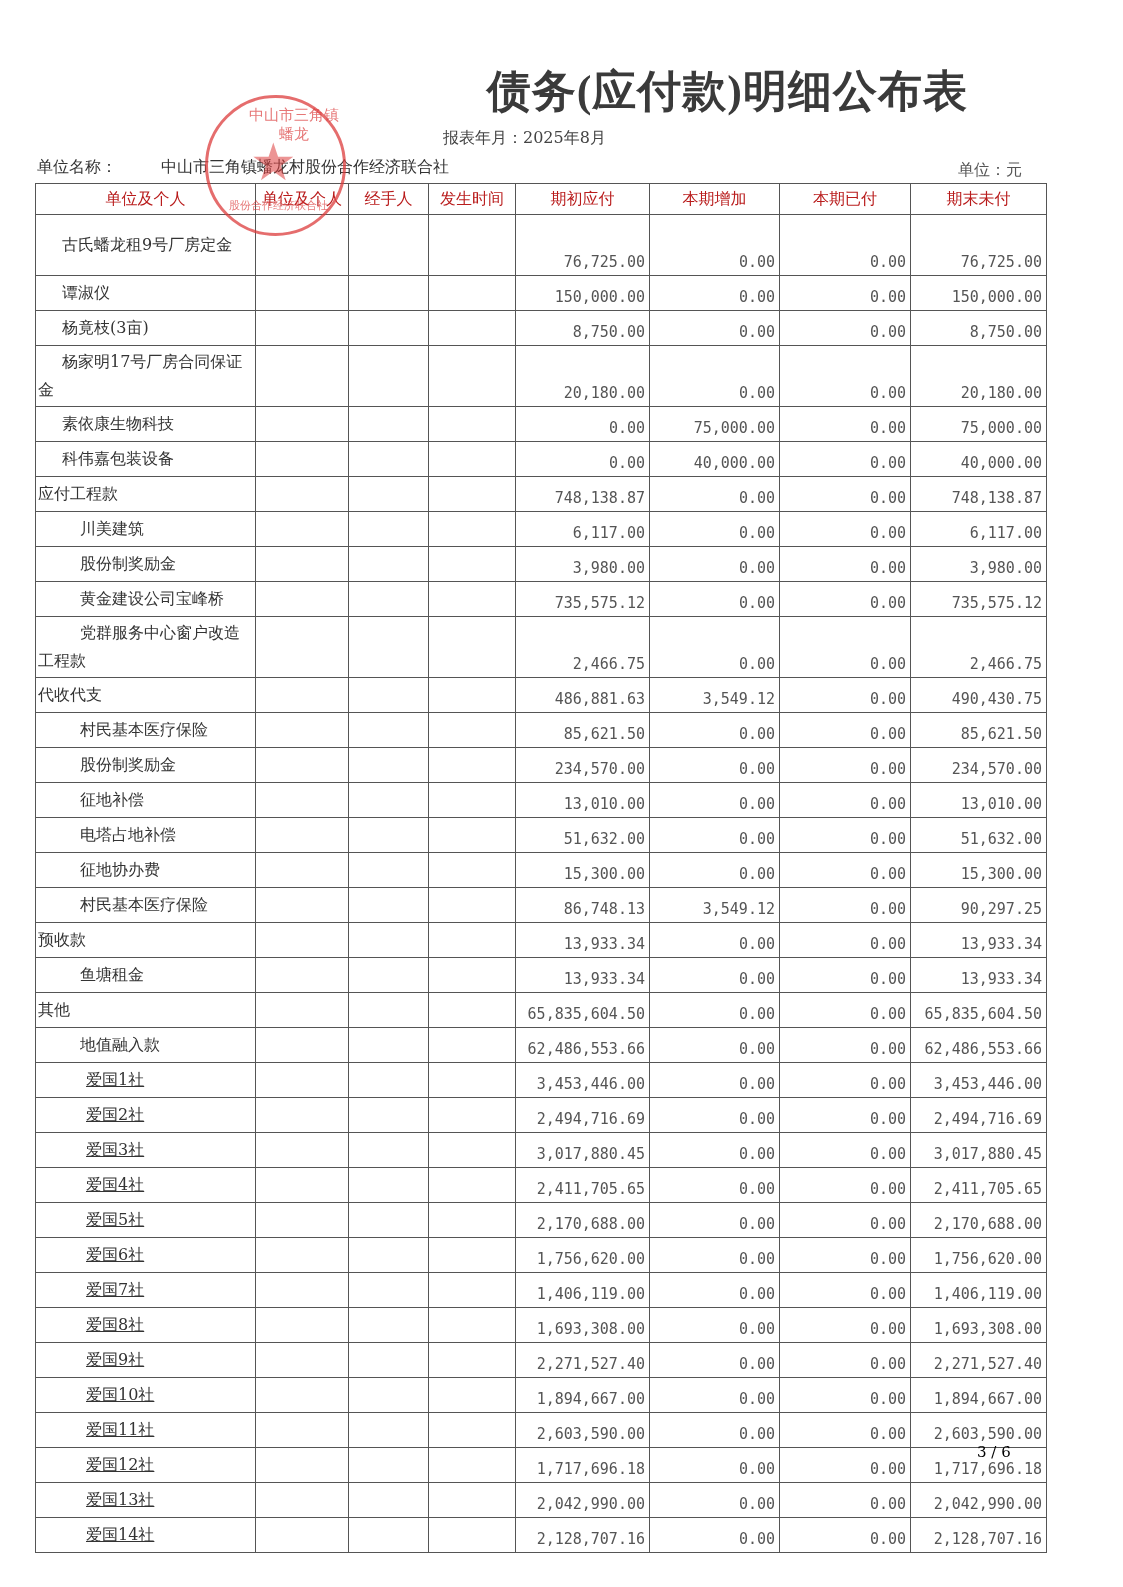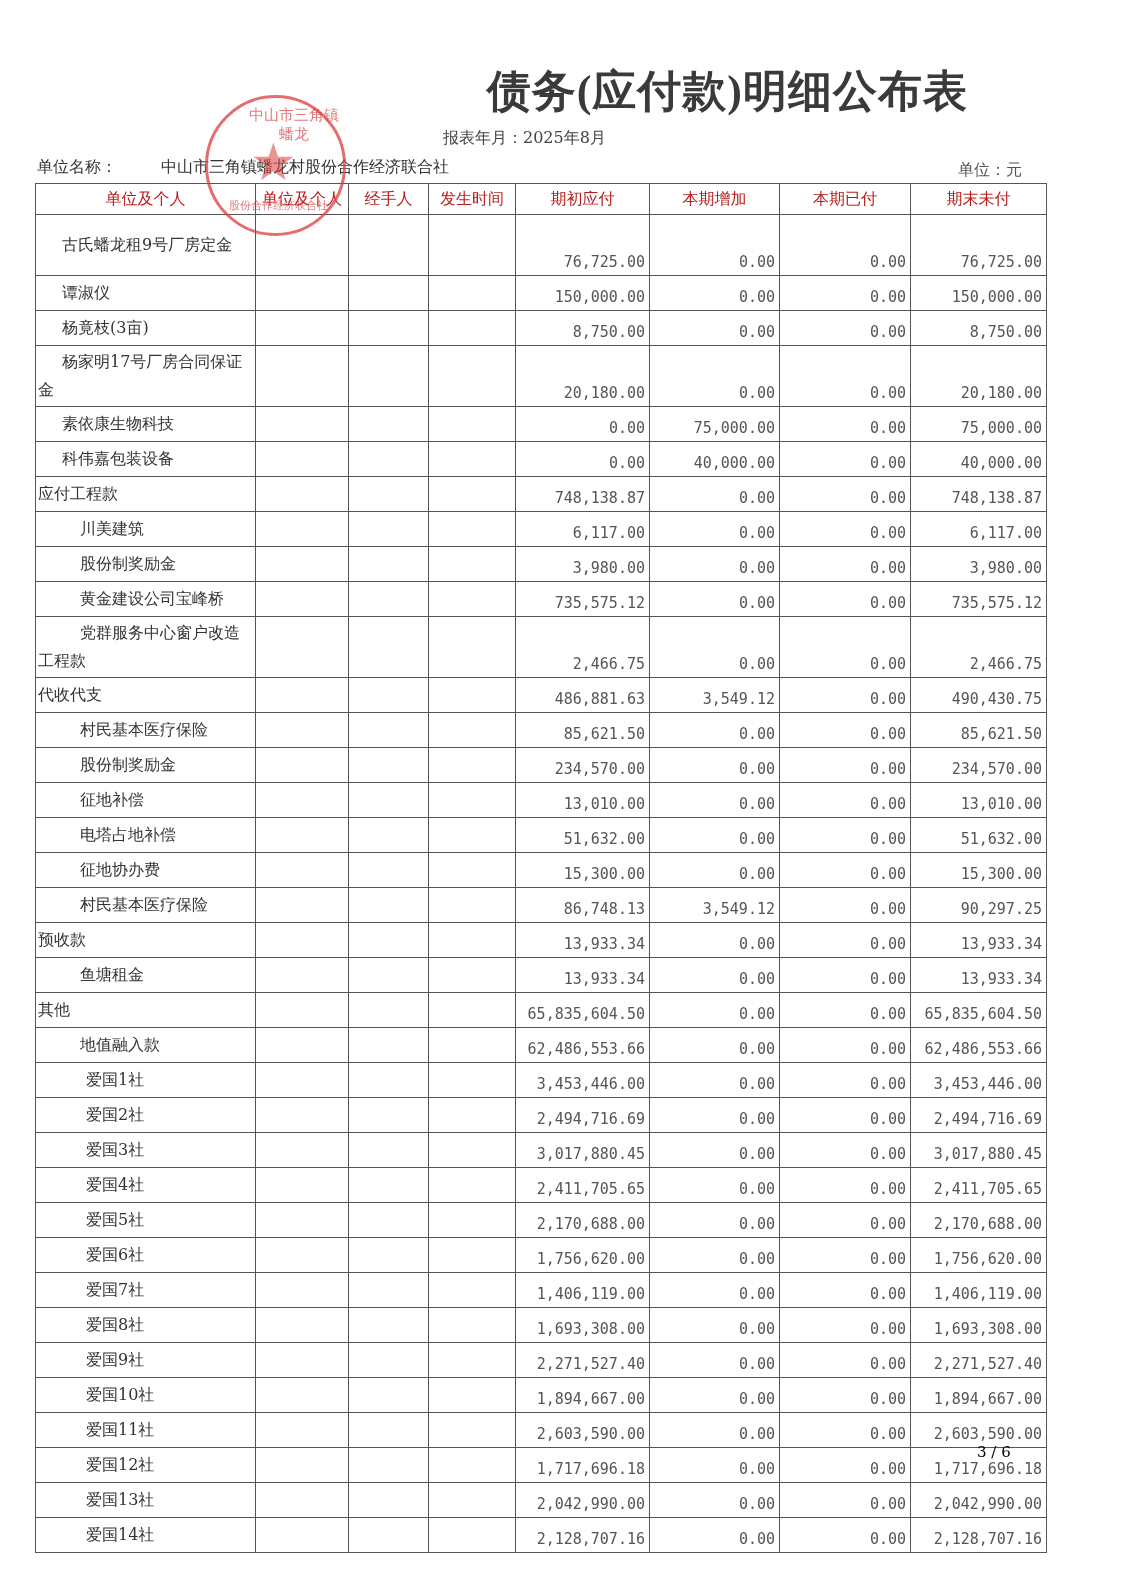--- a/index.html
+++ b/index.html
@@ -17,21 +17,21 @@
   table.ledger td, table.ledger th { border: 1.5px solid #555; padding: 0 4px; height: 30px;
                  overflow: hidden; white-space: nowrap; }
   table.ledger th { font-weight: normal; height: 30px; color: #b91c1c; text-align: center; }
   table.ledger td.name { text-align: left; color: #333; white-space: normal; line-height: 28px; padding: 0 2px; }
   table.ledger td.num { text-align: right; color: #555; font-family: "DejaVu Sans Mono", "Liberation Mono", monospace;
                         font-size: 15px; vertical-align: bottom; padding-bottom: 4px; }
   tr.tall td { height: 56px; }
   .indent-0 { padding-left: 2px !important; }
   .indent-1 { text-indent: 24px; }
   .indent-2 { text-indent: 42px; }
-  .indent-3 { text-indent: 48px; }
+  .indent-3 { text-indent: 48px; text-decoration: underline; }
   .page-num { position: absolute; top: 1443px; left: 977px; font-size: 15px; color: #000000; }
   .stamp { position: absolute; left: 205px; top: 95px; width: 135px; height: 135px; border: 3px solid rgba(220,60,60,0.75);
            border-radius: 50%; pointer-events: none; }
   .stamp .star { position: absolute; left: 42px; top: 38px; font-size: 52px; color: rgba(220,60,60,0.55); line-height: 1; }
   .stamp .ring-text { position: absolute; left: 18px; top: 8px; width: 100px; text-align: center; font-size: 15px;
                       color: rgba(220,60,60,0.7); font-family: "DejaVu Sans", sans-serif; margin-left: 18px; }
   .stamp .inner-text { position: absolute; left: 20px; top: 100px; width: 100px; text-align: right; font-size: 11px;
                        color: rgba(220,60,60,0.7); font-family: "DejaVu Sans", sans-serif; }
 </style>
 </head>

